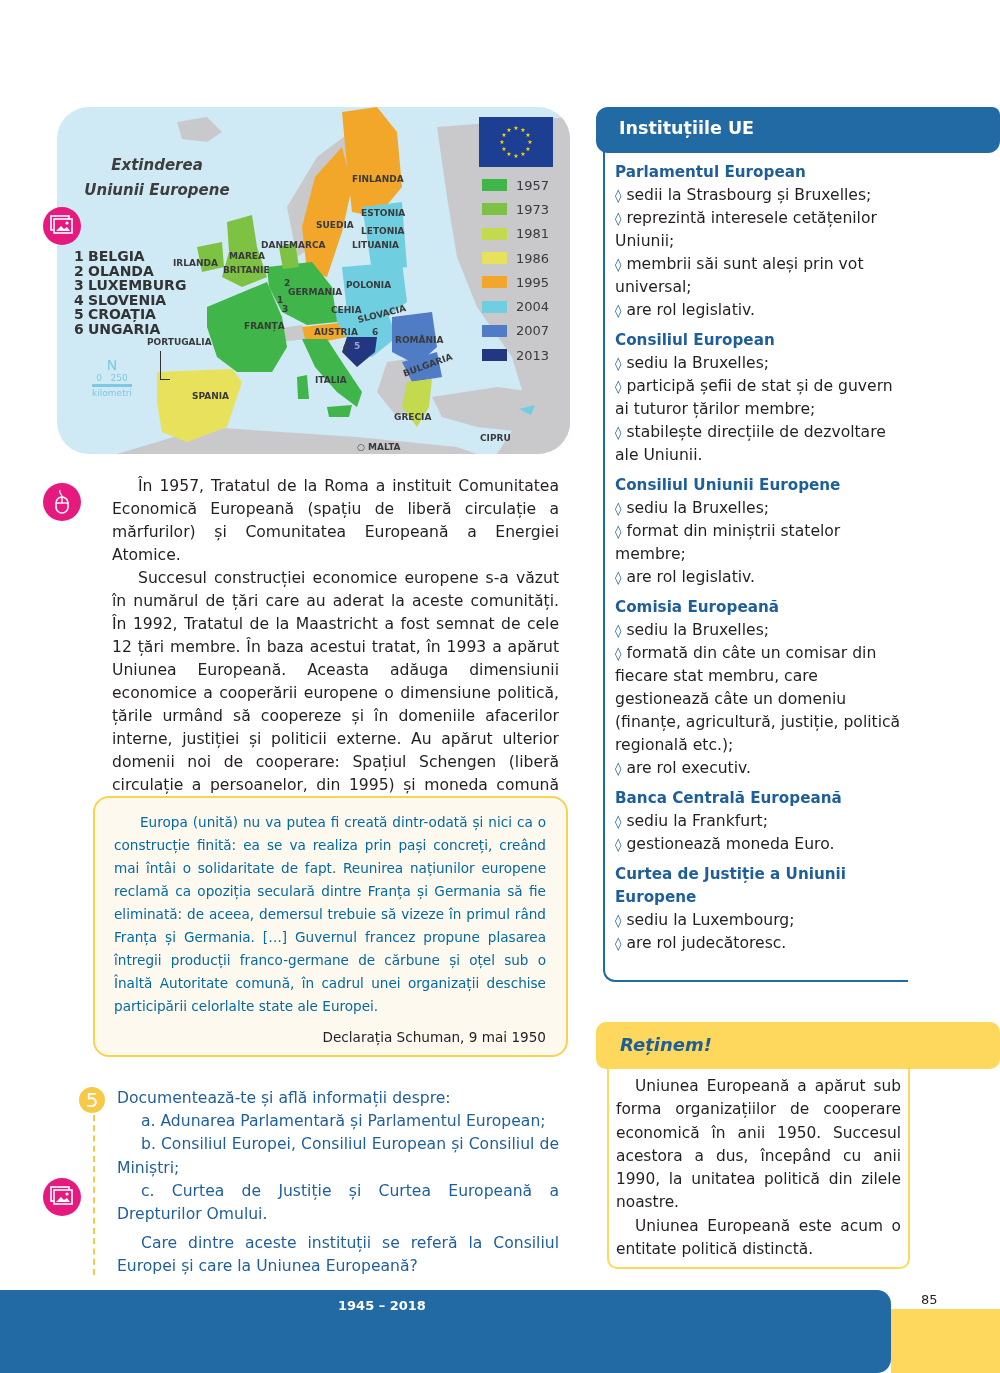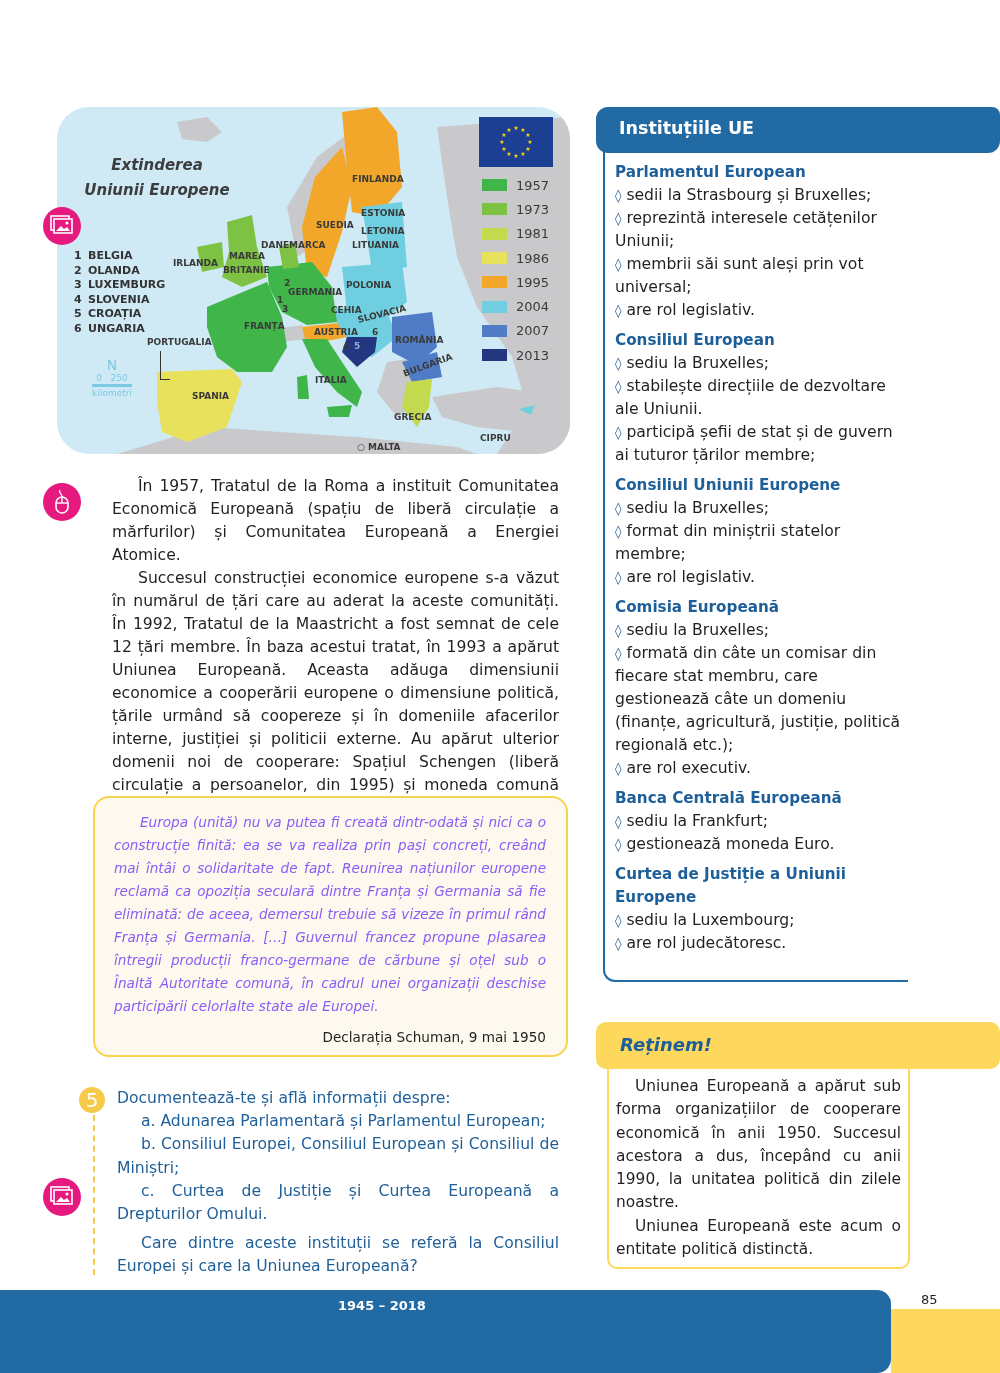--- a/index.html
+++ b/index.html
@@ -6,21 +6,21 @@
   html, body { width: 1000px; height: 1373px; background: #ffffff; overflow: hidden; }
   body { position: relative; font-family: "DejaVu Sans", sans-serif; color: #231f20; }
 
   
   #map { position: absolute; left: 57px; top: 107px; width: 513px; height: 347px;
          border-radius: 32px; overflow: hidden; background: #cfe9f5; }
   #map svg { position: absolute; left: 0; top: 0; }
   .map-title { position: absolute; left: 20px; top: 46px; width: 160px; text-align: center;
                font-family: "DejaVu Sans", sans-serif; font-style: italic; font-weight: bold;
                font-size: 15px; line-height: 25px; color: #3d3d3d; }
-  .num-list { position: absolute; left: 17px; top: 142px; font-size: 11px; font-weight: bold;
+  .num-list { position: absolute; left: 17px; top: 142px; font-size: 14px; font-weight: bold;
               color: #333; line-height: 14.5px; }
   .num-list div span:first-child { display: inline-block; width: 14px; }
   .clabel { position: absolute; font-size: 9px; font-weight: bold; color: #3a3a3a; white-space: nowrap;
             font-family: "DejaVu Sans", sans-serif; }
   .legend { position: absolute; left: 425px; top: 66px; }
   .legend-row { display: flex; align-items: center; height: 24.3px; }
   .legend-sw { width: 25px; height: 12px; margin-right: 9px; }
   .legend-yr { font-size: 13px; color: #3a3a3a; font-family: "DejaVu Sans", sans-serif; }
   .eu-flag { position: absolute; left: 422px; top: 10px; width: 74px; height: 50px; background: #1c3f94; }
   .scale { position: absolute; left: 25px; top: 250px; color: #7ec8e3; font-size: 9px; text-align: center; width: 60px; }
@@ -31,21 +31,21 @@
 
   
   .main-text { position: absolute; left: 112px; top: 475px; width: 447px;
                font-size: 15.6px; line-height: 23px; text-align: justify; color: #231f20; }
   .main-text p { text-indent: 26px; }
 
   
   .quote { position: absolute; left: 93px; top: 796px; width: 475px; height: 261px;
            border: 2px solid #f7d34e; border-radius: 16px; background: #fdf9ef;
            padding: 13px 20px 0 19px; }
-  .quote p { font-style: italic; font-size: 13.6px; line-height: 23px; text-align: justify; text-indent: 26px; color: #8b5cf6; }
+  .quote p { font-size: 13.6px; line-height: 23px; text-align: justify; text-indent: 26px; color: #0369a1; }
   .quote .src { text-align: right; font-size: 13.6px; line-height: 24px; margin-top: 7px; }
 
   
   .ex-num { position: absolute; left: 79px; top: 1087px; width: 26px; height: 26px; border-radius: 50%;
             background: #f7c948; color: #fff; font-size: 20px; line-height: 26px; text-align: center; }
   .ex-dash { position: absolute; left: 93px; top: 1115px; width: 0; height: 160px; border-left: 2px dashed #f7c948; }
   .exercise { position: absolute; left: 117px; top: 1087px; width: 442px;
               font-size: 15.6px; line-height: 23.2px; color: #1f5f99; text-align: justify; }
   .exercise .ind { text-indent: 24px; }
   .exercise .q { text-indent: 24px; margin-top: 6px; }
@@ -287,22 +287,22 @@
     <div class="inst-title">Parlamentul European</div>
     <div class="inst-item"><span class="dia">◊</span> <span>sedii la Strasbourg și Bruxelles;</span></div>
     <div class="inst-item"><span class="dia">◊</span> <span>reprezintă interesele cetățenilor Uniunii;</span></div>
     <div class="inst-item"><span class="dia">◊</span> <span>membrii săi sunt aleși prin vot universal;</span></div>
     <div class="inst-item"><span class="dia">◊</span> <span>are rol legislativ.</span></div>
   </div>
 
   <div class="inst-sec">
     <div class="inst-title">Consiliul European</div>
     <div class="inst-item"><span class="dia">◊</span> <span>sediu la Bruxelles;</span></div>
+    <div class="inst-item"><span class="dia">◊</span> <span>participă șefii de stat și de guvern ai tuturor țărilor membre;</span></div>
     <div class="inst-item"><span class="dia">◊</span> <span>stabilește direcțiile de dezvoltare ale Uniunii.</span></div>
-    <div class="inst-item"><span class="dia">◊</span> <span>participă șefii de stat și de guvern ai tuturor țărilor membre;</span></div>
   </div>
 
   <div class="inst-sec">
     <div class="inst-title">Consiliul Uniunii Europene</div>
     <div class="inst-item"><span class="dia">◊</span> <span>sediu la Bruxelles;</span></div>
     <div class="inst-item"><span class="dia">◊</span> <span>format din miniștrii statelor membre;</span></div>
     <div class="inst-item"><span class="dia">◊</span> <span>are rol legislativ.</span></div>
   </div>
 
   <div class="inst-sec">

